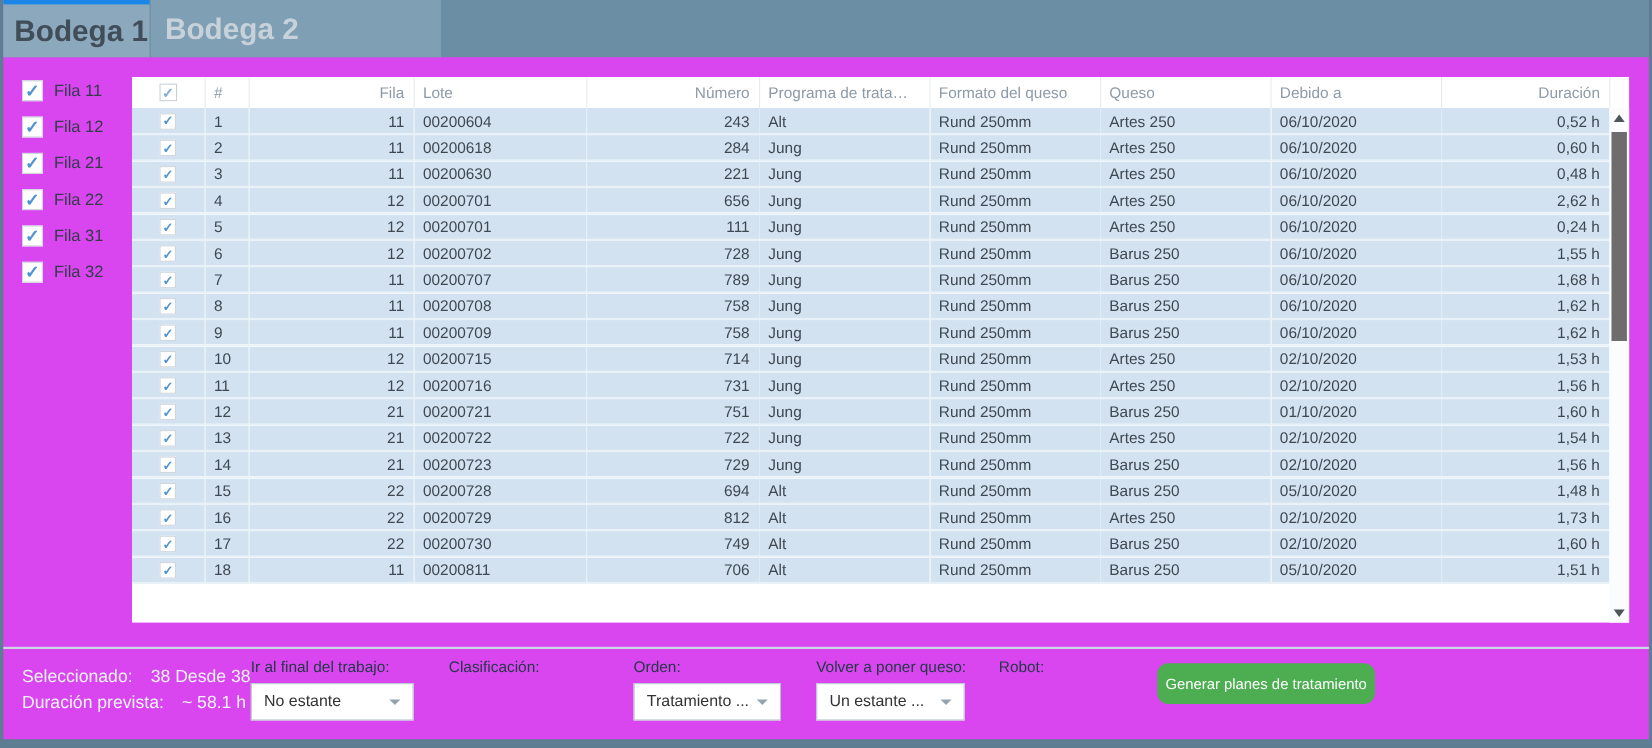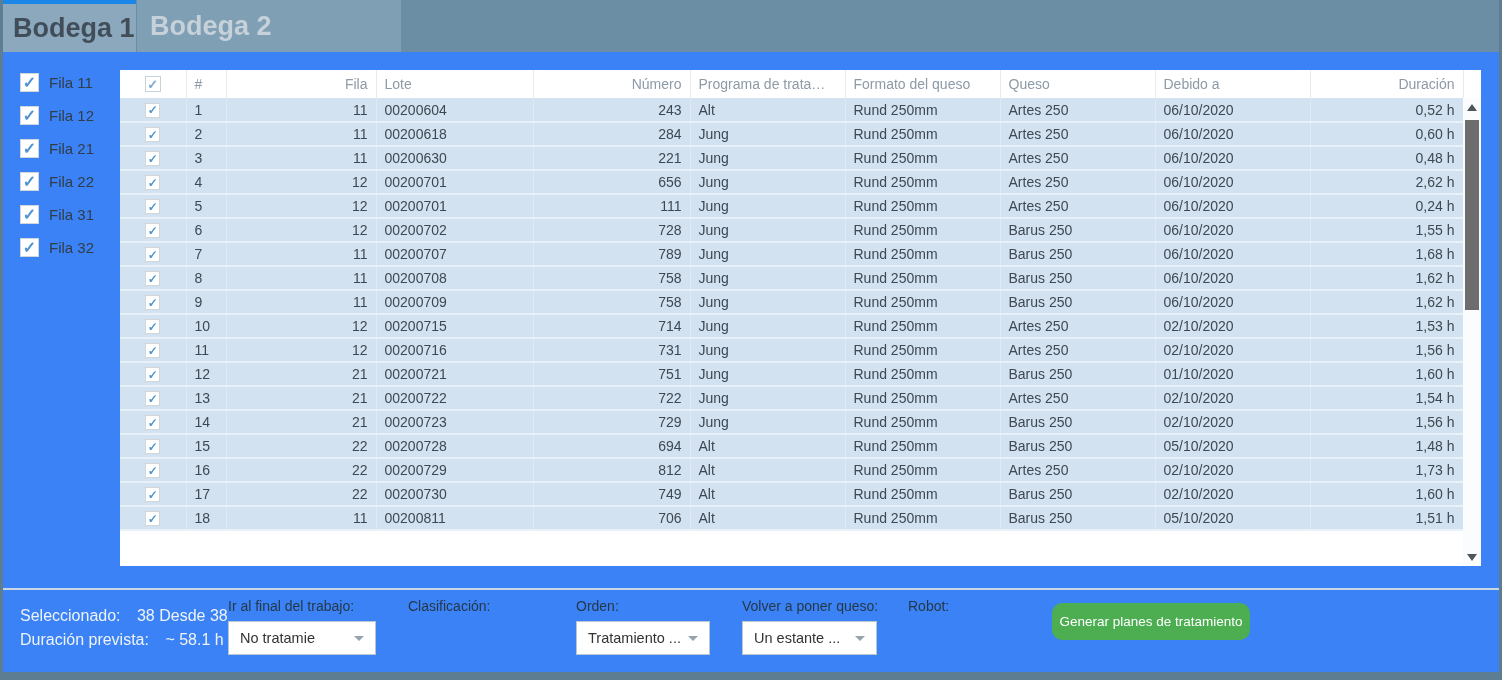--- a/index.html
+++ b/index.html
@@ -1,20 +1,20 @@
 <!DOCTYPE html>
 <html><head>
 <meta charset="utf-8">
 <style>
   * { box-sizing: border-box; }
   html,body { margin:0; padding:0; }
   body { font-family:"Liberation Sans", sans-serif; }
 
   .window { position:relative; width:1502px; height:680px; background:#5d7d93; overflow:hidden; }
-  .frame  { position:absolute; left:3px; right:3px; top:0; bottom:8px; background:#3b82f6; }
+  .frame  { position:absolute; left:3px; right:3px; top:0; bottom:8px; background:#d946ef; }
 
   
   .tabstrip { position:relative; height:52px; background:#6b8ea4; }
   .tab { position:absolute; top:0; height:52px; font-weight:bold; font-size:27px; display:flex; align-items:center; cursor:pointer; }
   .tab.active   { left:0; width:133px; background:#8ba8bd; border-top:4px solid #1a86e8; color:#414e59; padding-left:10px; }
   .tab.inactive { left:134px; width:264px; background:#7e9fb4; color:#c7d1d9; padding-left:13px; }
 
   
   .sidebar { position:absolute; left:17px; top:72px; display:flex; flex-direction:column; gap:12px; }
   .filter-item { display:flex; align-items:center; height:21px; }
@@ -390,21 +390,21 @@
       <div>
         <span class="s-lbl">Duración prevista:</span>
         <span class="s-val">~ 58.1 h</span>
       </div>
     </div>
 
     <div>
   <div class="dd-group">
     <div class="dd-label">Ir al final del trabajo:</div>
     <div class="dd-select">
-      <span>No tratamie</span>
+      <span>No estante</span>
       <span class="dd-arrow"></span>
     </div>
   </div>
 
   <div class="dd-group">
     <div class="dd-label">Clasificación:</div>
   </div>
 
   <div class="dd-group">
     <div class="dd-label">Orden:</div>

